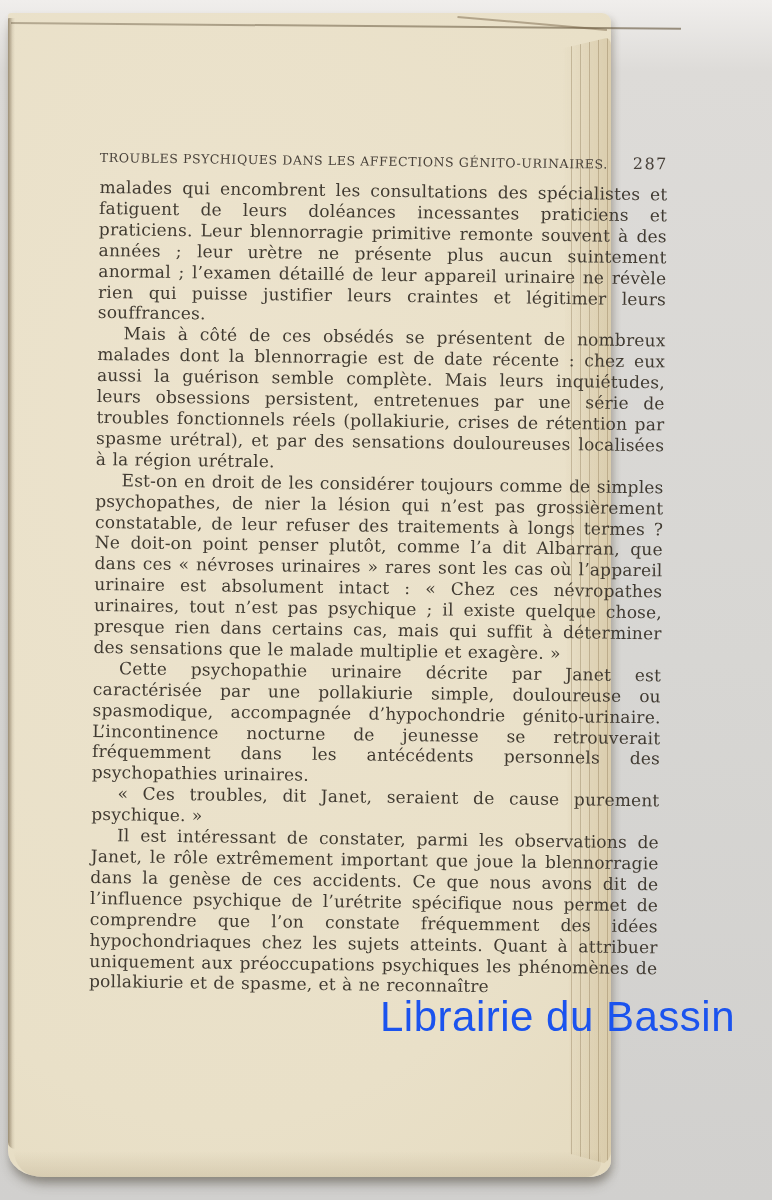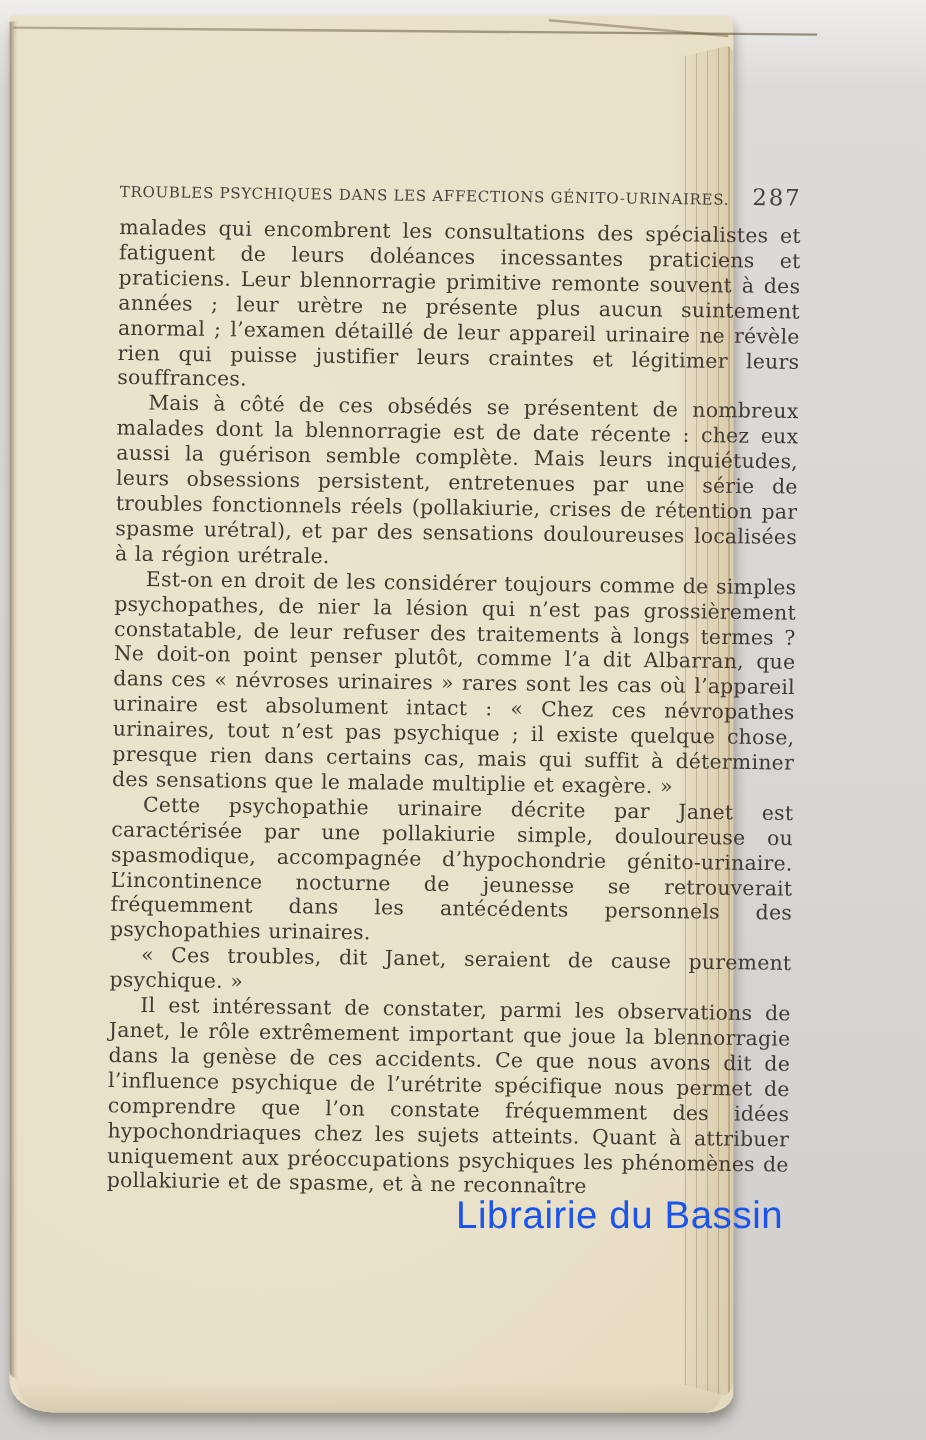--- a/index.html
+++ b/index.html
@@ -47,31 +47,31 @@
     position:absolute; left:92px; top:134px; width:568px;
     transform:rotate(0.75deg); transform-origin:0 0;
     color:#403a31;
   }
   .running-header {
     display:flex; align-items:baseline;
     font-size:12.5px; letter-spacing:.6px; color:#48413a;
     margin:0 0 11px 0; white-space:nowrap;
   }
   .rh-title { flex:1; }
-  .rh-num { font-size:19px; letter-spacing:1.5px; margin-left:16px;text-align:center; }
+  .rh-num { font-size:16px; letter-spacing:1.5px; margin-left:16px;text-align:center; }
   p.bodytext {
     margin:0; font-size:17px; line-height:20.9px;
     text-align:justify; letter-spacing:.2px; word-spacing:.6px;
   }
   p.indent { text-indent:26px; }
   
   .watermark {
     position:absolute; left:380px; top:996px;
     font-family:"Liberation Sans", sans-serif;
-    font-size:32px; line-height:1; color:#1b53ee;
+    font-size:42px; line-height:1; color:#1b53ee;
     letter-spacing:.5px; white-space:nowrap;
   }
 </style>
 </head>
 <body>
 
 <div class="photo">
 
   <div class="page">
     <div class="page-left-edge"></div>

